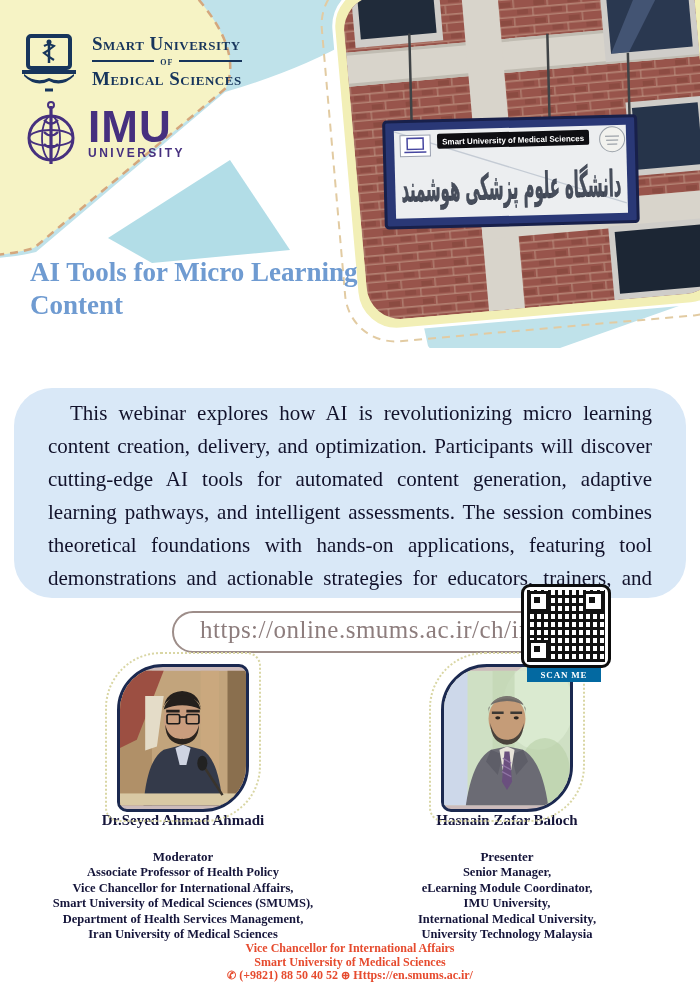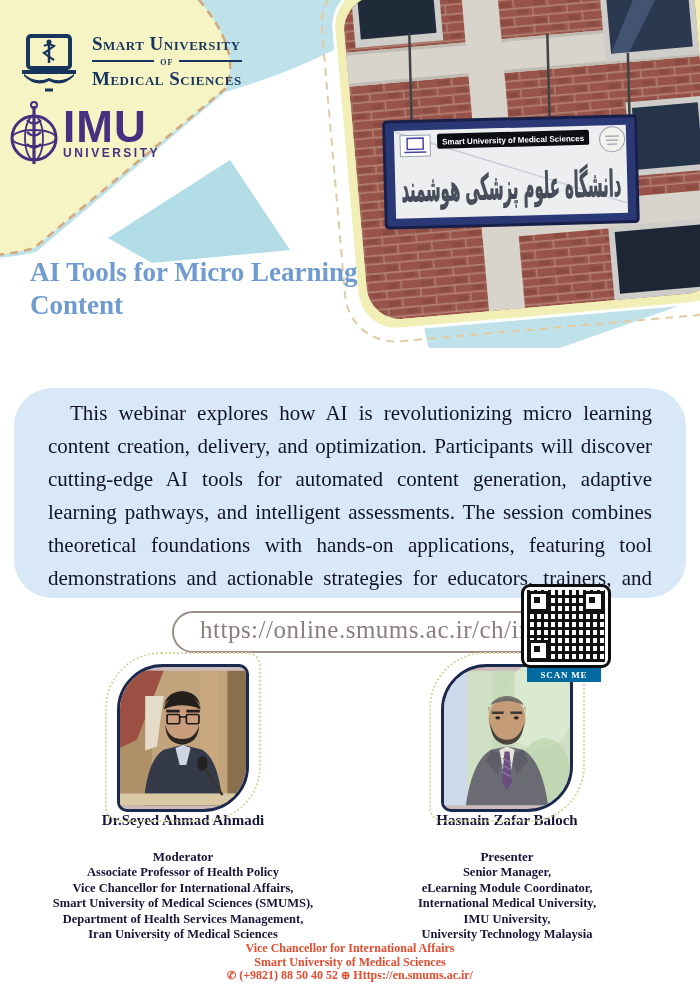--- a/index.html
+++ b/index.html
@@ -7,21 +7,21 @@
           overflow:hidden;font-family:"Liberation Serif",serif;}
   
   #banner-svg{position:absolute;left:0;top:0;z-index:1;}
   
   .smu-logo{position:absolute;left:16px;top:34px;z-index:3;display:flex;align-items:flex-start;gap:10px;}
   .smu-text{color:#17355c;font-weight:bold;font-variant:small-caps;line-height:1.05;}
   .smu-line1,.smu-line2{font-size:19px;letter-spacing:.5px;}
   .smu-div{display:flex;align-items:center;gap:6px;margin:1px 0;}
   .smu-div .rule{flex:1;height:2px;background:#17355c;}
   .smu-div .of{font-size:12px;font-weight:bold;letter-spacing:1px;}
-  .imu-logo{position:absolute;left:5px;top:100px;z-index:3;display:flex;align-items:center;}
+  .imu-logo{position:absolute;left:22px;top:100px;z-index:3;display:flex;align-items:center;gap:8px;}
   .imu-text{color:#46307f;font-family:"Liberation Sans",sans-serif;line-height:.9;}
   .imu-acronym{font-size:44px;font-weight:bold;letter-spacing:1px;}
   .imu-sub{font-size:12px;font-weight:bold;letter-spacing:2.5px;margin-top:2px;}
   
   .title{position:absolute;left:30px;top:256px;width:480px;z-index:4;color:#6f9bd1;
          font-size:34px;font-weight:bold;line-height:1.24;}
   .schedule{position:absolute;left:30px;top:349px;z-index:4;color:#8d8486;font-size:23px;}
   .schedule .pipe{font-size:26px;padding:0 2px;}
   
   .bubble{position:absolute;left:14px;top:388px;width:672px;height:210px;z-index:4;
@@ -246,22 +246,22 @@
           <path d="M57,50 h14 M79,50 h14" stroke="#3c3834" stroke-width="3"></path>
           <ellipse cx="64" cy="56" rx="3" ry="2" fill="#2a2420"></ellipse>
           <ellipse cx="86" cy="56" rx="3" ry="2" fill="#2a2420"></ellipse>
         </svg>
       </div>
     </div>
     <div class="person-name">Hasnain Zafar Baloch</div>
     <div class="role-title">Presenter</div>
     <div class="role-line">Senior Manager,</div>
     <div class="role-line">eLearning Module Coordinator,</div>
+    <div class="role-line">IMU University,</div>
     <div class="role-line">International Medical University,</div>
-    <div class="role-line">IMU University,</div>
     <div class="role-line">University Technology Malaysia</div>
   </div>
 
   <div class="footer">
     <div>Vice Chancellor for International Affairs</div>
     <div>Smart University of Medical Sciences</div>
     <div>
       <span class="icon">✆</span>
       <span>(+9821) 88 50 40 52</span>
       <span class="icon">⊕</span>

